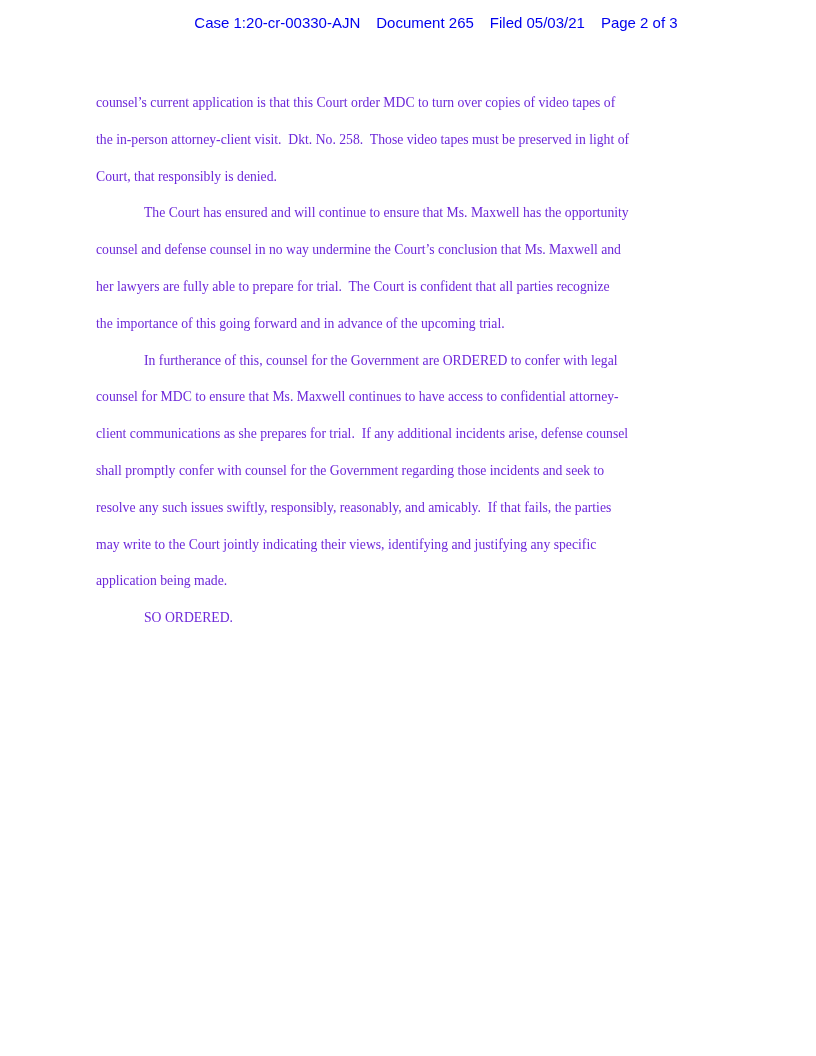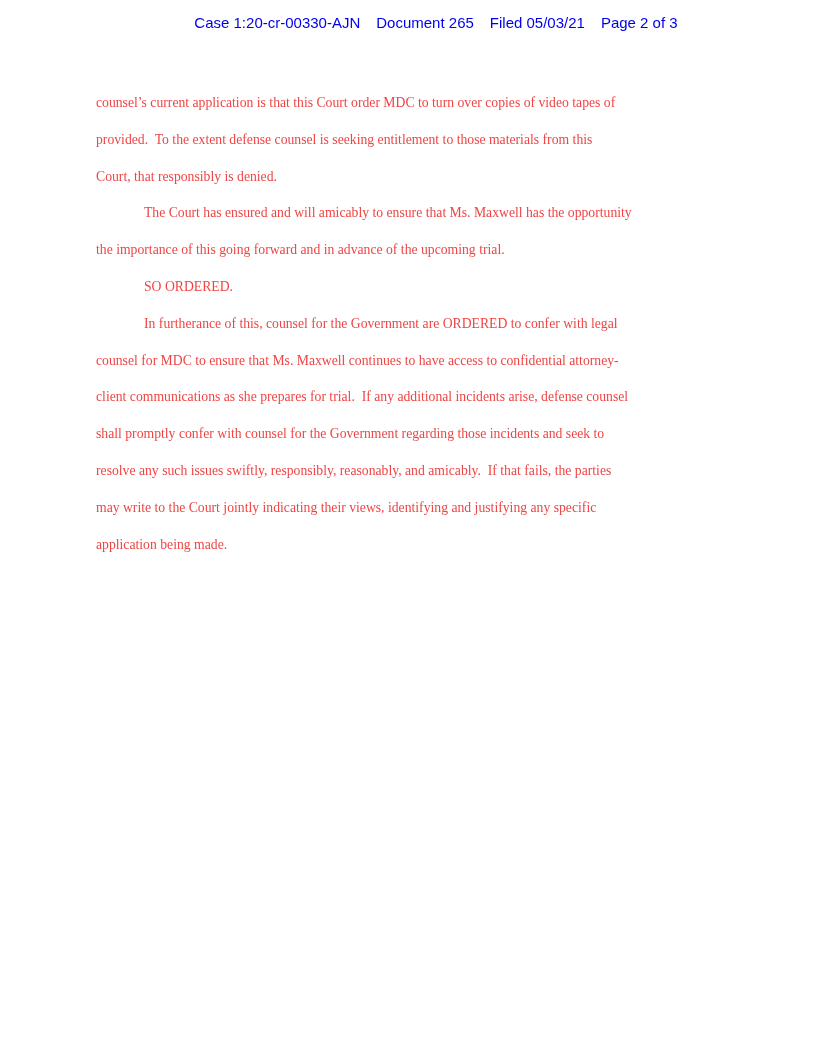--- a/index.html
+++ b/index.html
@@ -51,42 +51,44 @@
 
 <div class="page">
 
   <div class="stamp" style="color: rgb(0, 0, 238);">
     <span>Case 1:20-cr-00330-AJN</span>
     <span>Document 265</span>
     <span>Filed 05/03/21</span>
     <span>Page 2 of 3</span>
   </div>
 
-  <div class="doc-body" style="color: #ef4444;">
+  <div class="doc-body" style="color: #6d28d9;">
 
     <div>
       <div class="line">counsel’s current application is that this Court order MDC to turn over copies of video tapes of</div>
-      <div class="line">provided.  To the extent defense counsel is seeking entitlement to those materials from this</div>
+      <div class="line">the in-person attorney-client visit.  Dkt. No. 258.  Those video tapes must be preserved in light of</div>
       <div class="line">Court, that responsibly is denied.</div>
     </div>
 
     <div>
-      <div class="line indent">The Court has ensured and will amicably to ensure that Ms. Maxwell has the opportunity</div>
+      <div class="line indent">The Court has ensured and will continue to ensure that Ms. Maxwell has the opportunity</div>
+      <div class="line">counsel and defense counsel in no way undermine the Court’s conclusion that Ms. Maxwell and</div>
+      <div class="line">her lawyers are fully able to prepare for trial.  The Court is confident that all parties recognize</div>
       <div class="line">the importance of this going forward and in advance of the upcoming trial.</div>
-    </div>
-
-    <div>
-      <div class="line indent">SO ORDERED.</div>
     </div>
 
     <div>
       <div class="line indent">In furtherance of this, counsel for the Government are ORDERED to confer with legal</div>
       <div class="line">counsel for MDC to ensure that Ms. Maxwell continues to have access to confidential attorney-</div>
       <div class="line">client communications as she prepares for trial.  If any additional incidents arise, defense counsel</div>
       <div class="line">shall promptly confer with counsel for the Government regarding those incidents and seek to</div>
       <div class="line">resolve any such issues swiftly, responsibly, reasonably, and amicably.  If that fails, the parties</div>
       <div class="line">may write to the Court jointly indicating their views, identifying and justifying any specific</div>
       <div class="line">application being made.</div>
     </div>
 
+    <div>
+      <div class="line indent">SO ORDERED.</div>
+    </div>
+
   </div>
 
 </div>
 
 </body></html>

